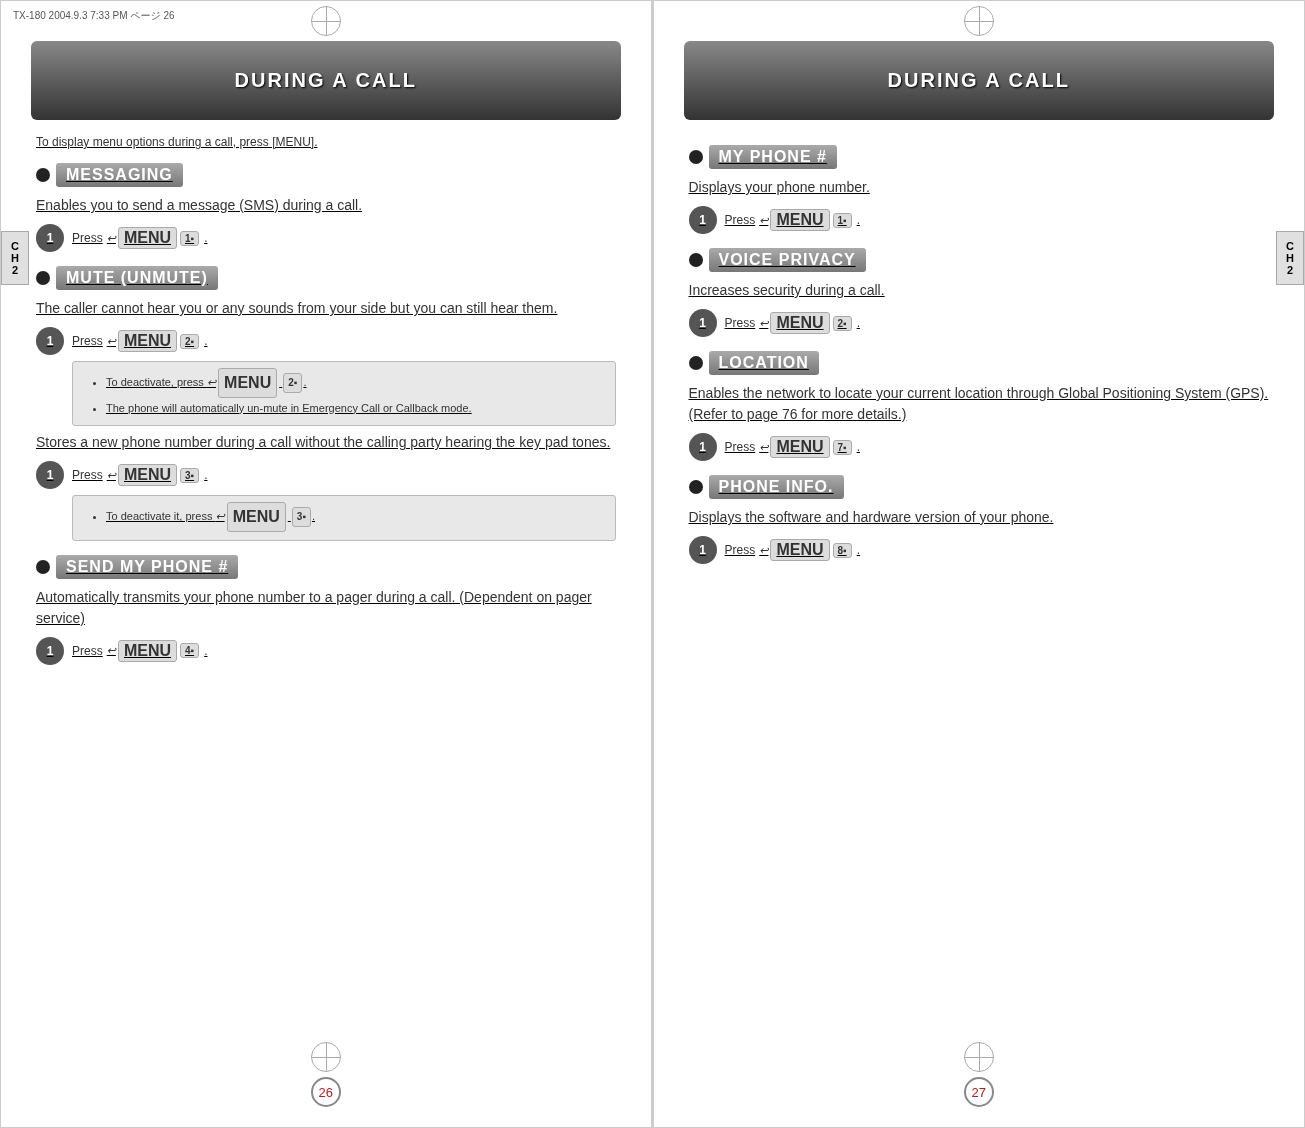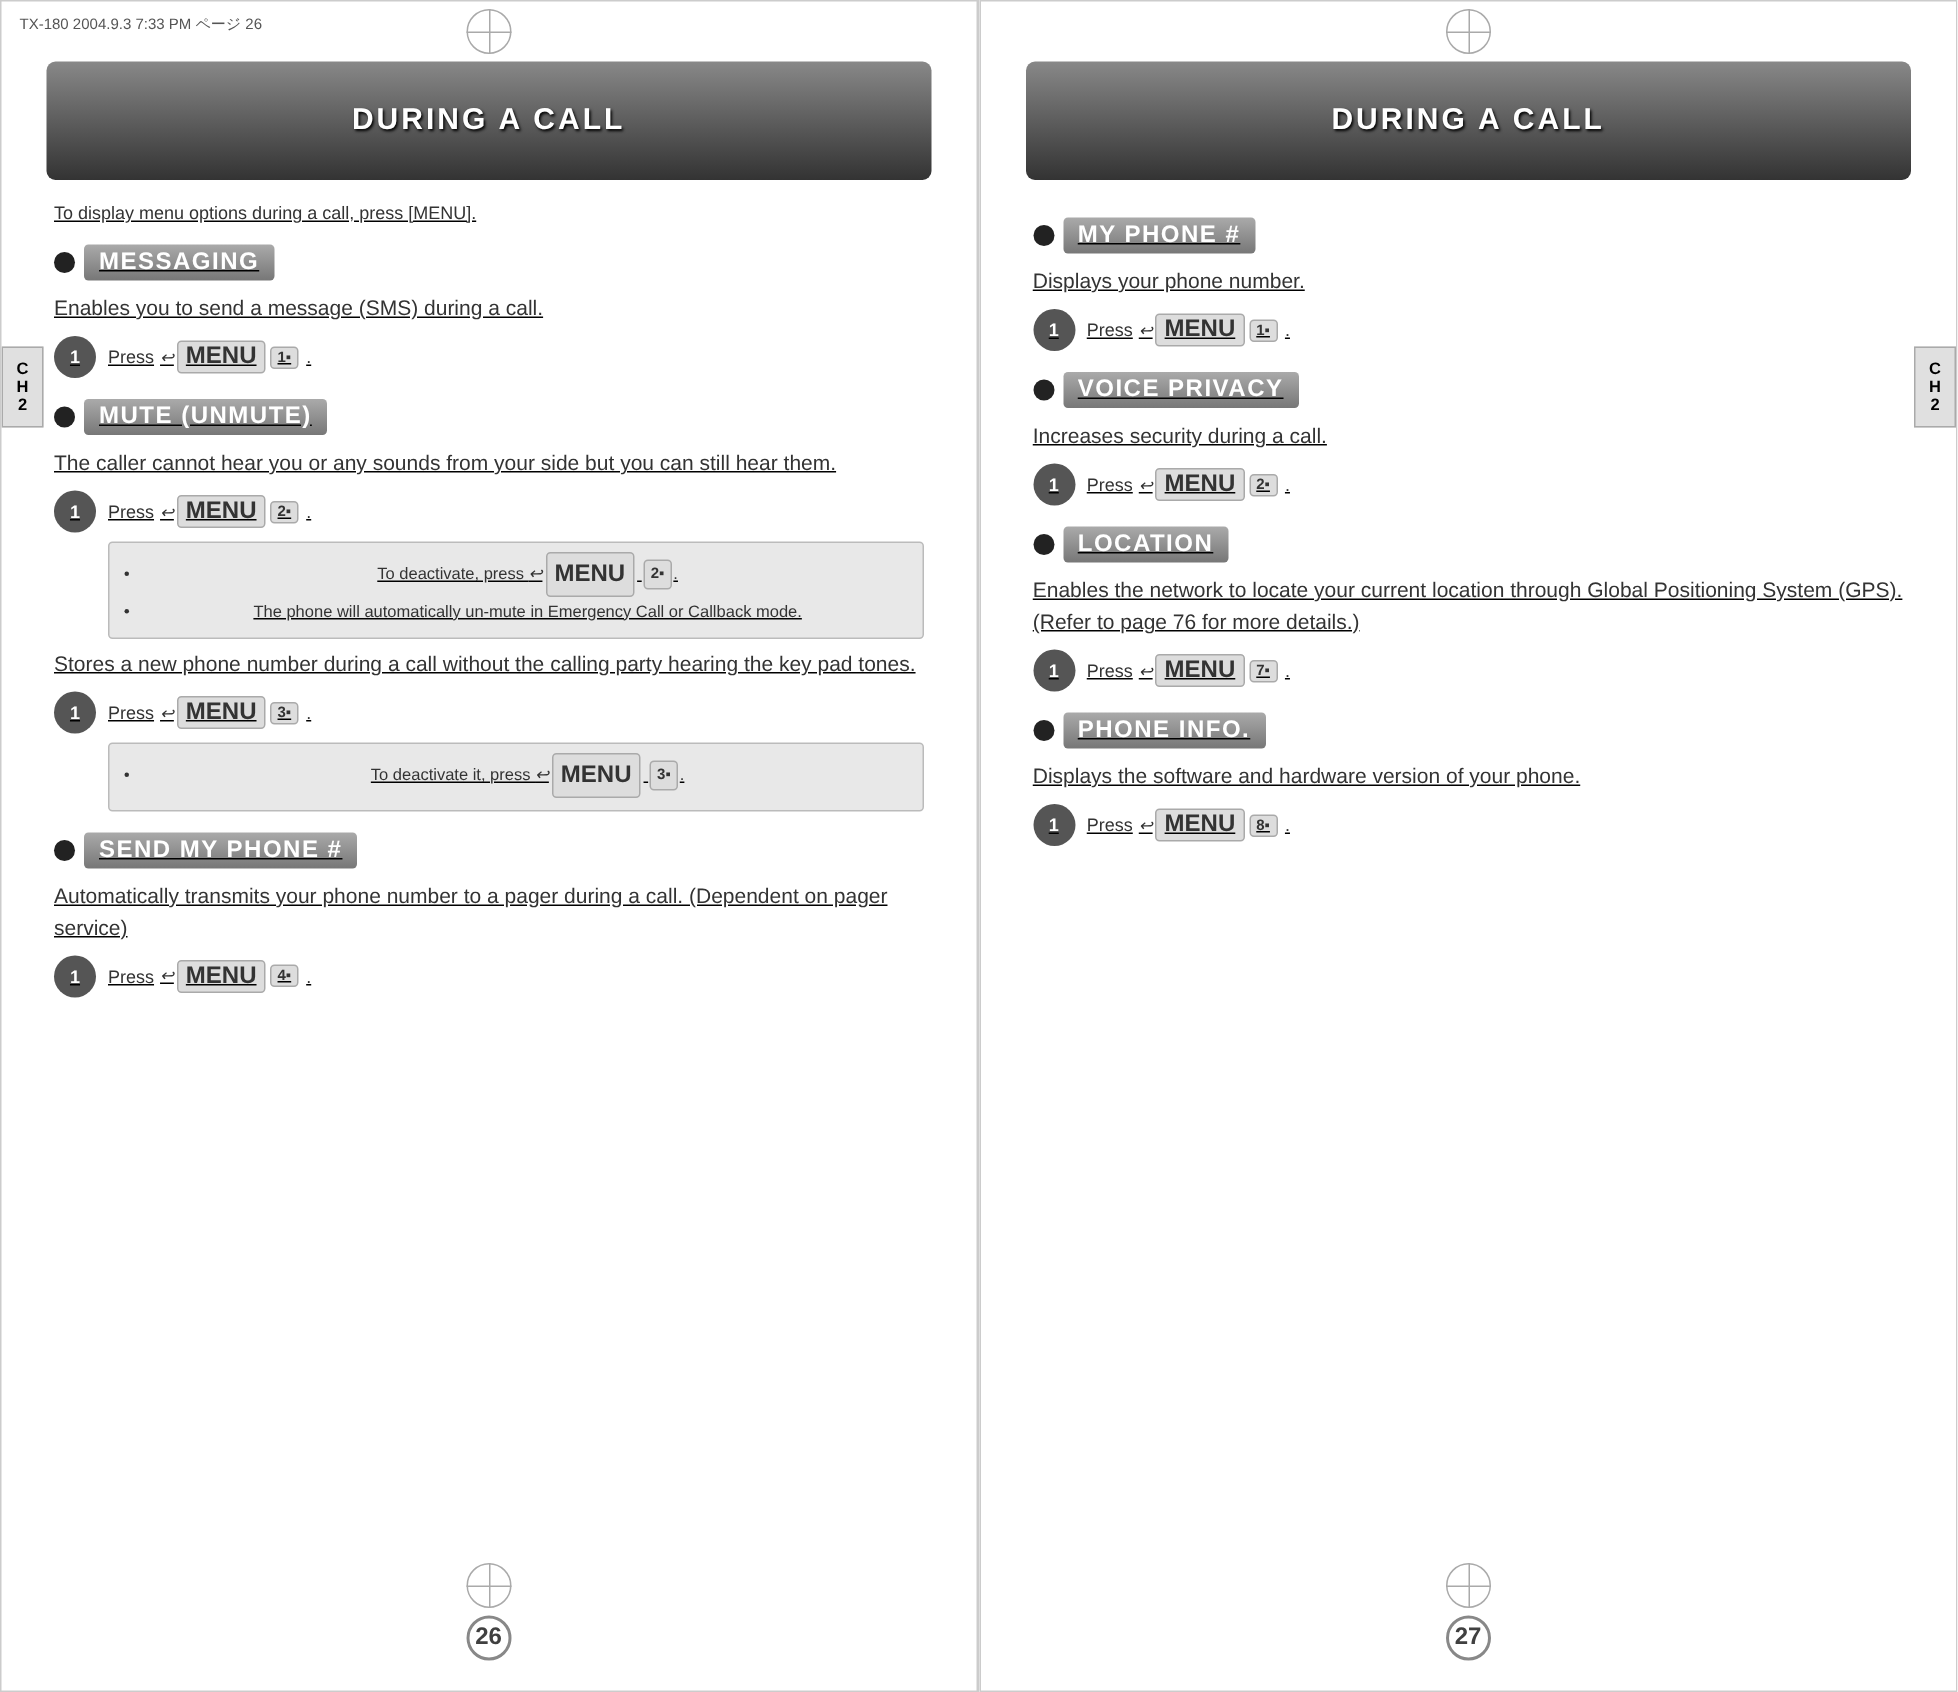--- a/index.html
+++ b/index.html
@@ -178,26 +178,25 @@
       font-weight: bold;
       margin: 0 1px;
       vertical-align: middle;
     }
 
     
     .bullet-box {
       background: #e8e8e8;
       border: 1px solid #bbb;
       border-radius: 3px;
-      padding: 6px 7px;
+      padding: 6px 17px;
       margin: 6px 0 6px 36px;
       font-size: 11px;
       color: #333;
       line-height: 1.6;
-      text-align: center;
     }
 
     .bullet-box ul {
       list-style: disc;
       margin-left: 16px;
     }
 
     .bullet-box li {
       margin-bottom: 2px;
     }
@@ -209,23 +208,23 @@
       left: 50%;
       transform: translateX(-50%);
       width: 30px;
       height: 30px;
       background: #fff;
       border: 2px solid #888;
       border-radius: 50%;
       display: flex;
       align-items: center;
       justify-content: center;
-      font-size: 16px;
-      font-weight: bold;
-      color: #404040;
+      font-size: 13px;
+      font-weight: normal;
+      color: #b91c1c;
     }
 
     
     .crosshair {
       position: absolute;
       width: 30px;
       height: 30px;
     }
 
     .crosshair::before {

